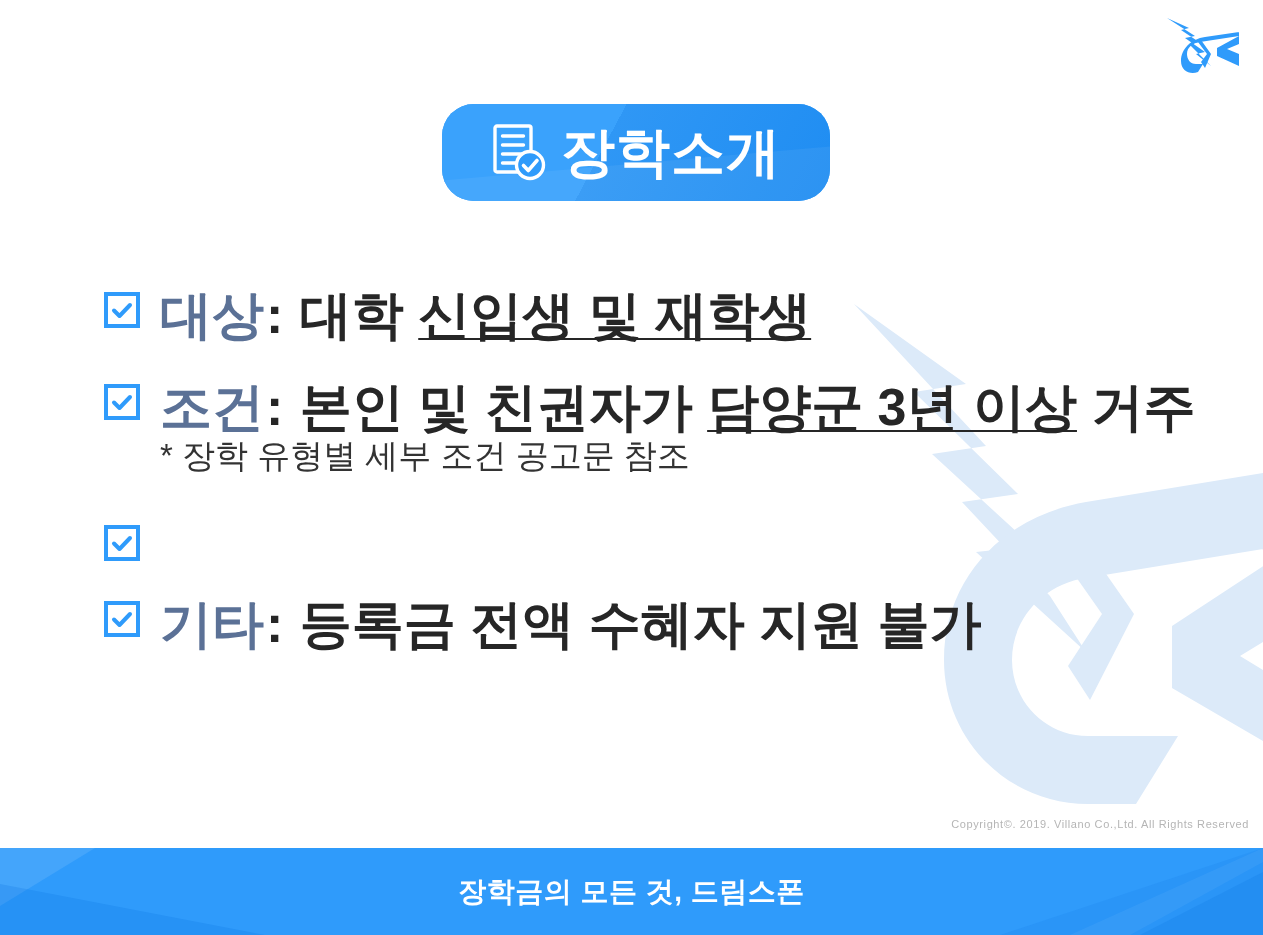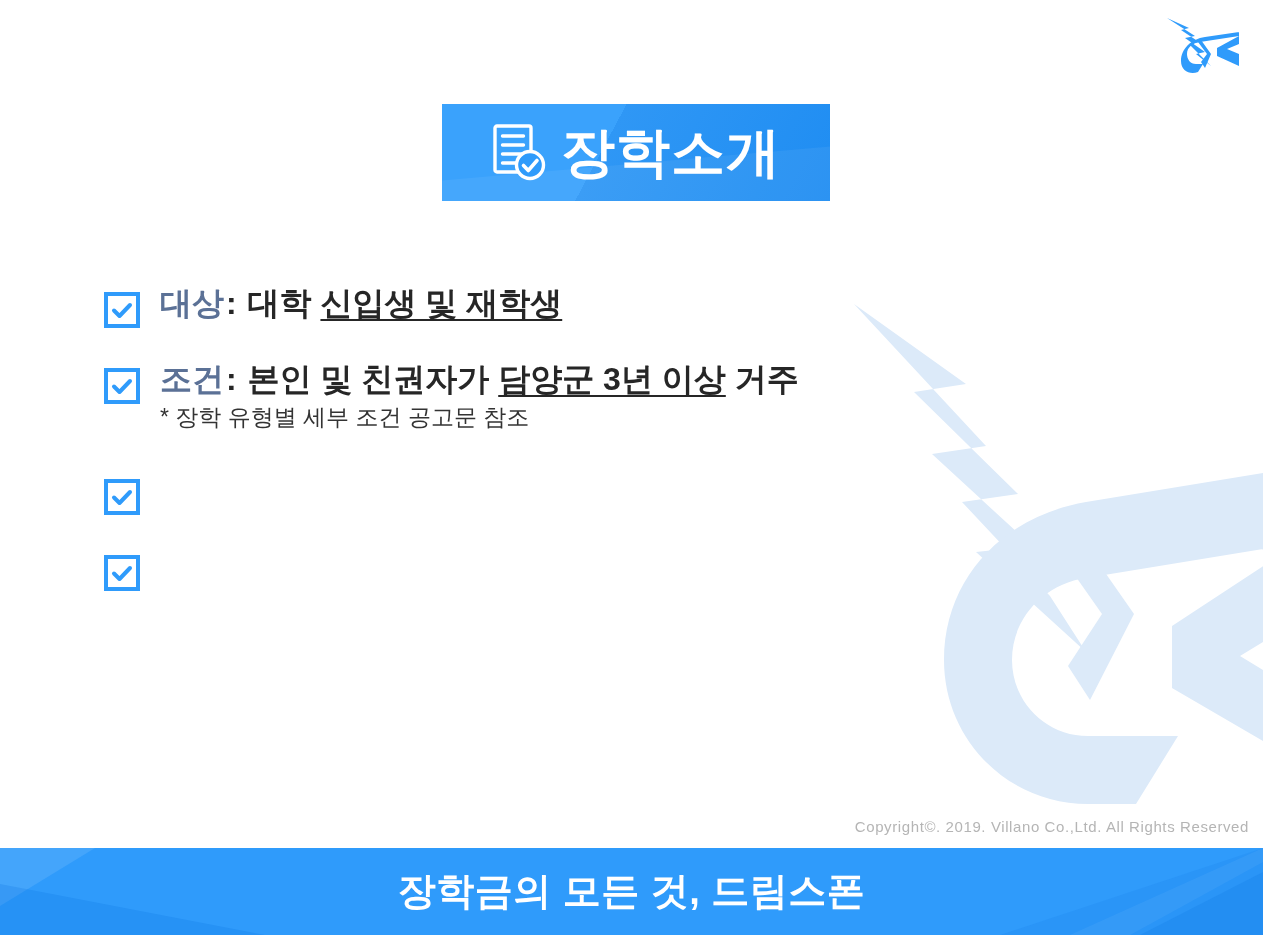--- a/index.html
+++ b/index.html
@@ -51,20 +51,21 @@
     left: 442px;
     top: 104px;
     width: 388px;
     height: 97px;
     background: #2f9bfb;
     z-index: 3;
     overflow: hidden;
     display: flex;
     align-items: center;
     justify-content: center;
+    border-radius: 32px;
   }
   .title-banner .sheen-a {
     position: absolute;
     left: 0; top: 0;
     width: 100%; height: 100%;
     background: linear-gradient(118deg, #3aa2fc 0%, #3aa2fc 42%, #2f97f5 42%, #1f8df2 100%);
   }
   .title-banner .sheen-b {
     position: absolute;
     left: -10%;
@@ -114,21 +115,21 @@
   .bullet-row.tight { margin-bottom: 12px; }
 
   .checkbox-icon {
     flex: 0 0 auto;
     width: 36px;
     height: 36px;
     margin-top: 6px;
     display: block;
   }
   .bullet-text {
-    font-size: 32px;
+    font-size: 52px;
     line-height: 1.12;
     color: #262626;
     font-weight: 700;
     white-space: nowrap;
   }
   .bullet-label {
     color: #5b7196;
     font-weight: 700;
   }
   .sep {
@@ -141,32 +142,32 @@
     text-underline-offset: 5px;
     text-decoration-thickness: 2px;
   }
 
   .subnote-row {
     padding-left: 56px;
     margin-top: -14px;
     margin-bottom: 40px;
   }
   .subnote-text {
-    font-size: 23px;
+    font-size: 33px;
     color: #333333;
     font-weight: 500;
     white-space: nowrap;
   }
 
   
   .copyright {
     position: absolute;
     right: 14px;
     top: 818px;
-    font-size: 15px;
+    font-size: 11px;
     color: #b5b5b5;
     letter-spacing: 0.6px;
     white-space: nowrap;
     z-index: 4;
   }
 
   
   .footer-bar {
     position: absolute;
     left: 0;
@@ -186,21 +187,21 @@
   .footer-text {
     position: absolute;
     left: 0;
     top: 0;
     width: 100%;
     height: 87px;
     display: flex;
     align-items: center;
     justify-content: center;
     color: #ffffff;
-    font-size: 38px;
+    font-size: 28px;
     font-weight: 700;
     letter-spacing: 0.5px;
     z-index: 3;
     white-space: nowrap;
   }
 </style>
 </head>
 <body>
 
 <div id="slide">
@@ -270,20 +271,23 @@
         <rect x="2" y="2" width="32" height="32" fill="none" stroke="#2f9bfb" stroke-width="4"></rect>
         <polyline points="10,18.5 15.5,24 26,13" fill="none" stroke="#2f9bfb" stroke-width="4" stroke-linecap="round" stroke-linejoin="round"></polyline>
       </svg>
     </div>
 
     <div class="bullet-row">
       <svg class="checkbox-icon" viewBox="0 0 36 36" xmlns="http://www.w3.org/2000/svg" aria-hidden="true">
         <rect x="2" y="2" width="32" height="32" fill="none" stroke="#2f9bfb" stroke-width="4"></rect>
         <polyline points="10,18.5 15.5,24 26,13" fill="none" stroke="#2f9bfb" stroke-width="4" stroke-linecap="round" stroke-linejoin="round"></polyline>
       </svg>
+      <div class="bullet-text">
+        <span class="bullet-label">기타</span><span class="sep">:</span> <span>등록금 전액 수혜자 지원 불가</span>
+      </div>
     </div>
 
   </div>
 
   <div class="copyright">Copyright©. 2019. Villano Co.,Ltd. All Rights Reserved</div>
 
   <div class="footer-bar">
     <svg class="deco" viewBox="0 0 1263 87" preserveAspectRatio="none" xmlns="http://www.w3.org/2000/svg" aria-hidden="true">
       <polygon points="0,0 95,0 0,58" fill="#ffffff" opacity="0.10"></polygon>
       <polygon points="0,36 265,87 0,87" fill="#0b72e0" opacity="0.22"></polygon>

